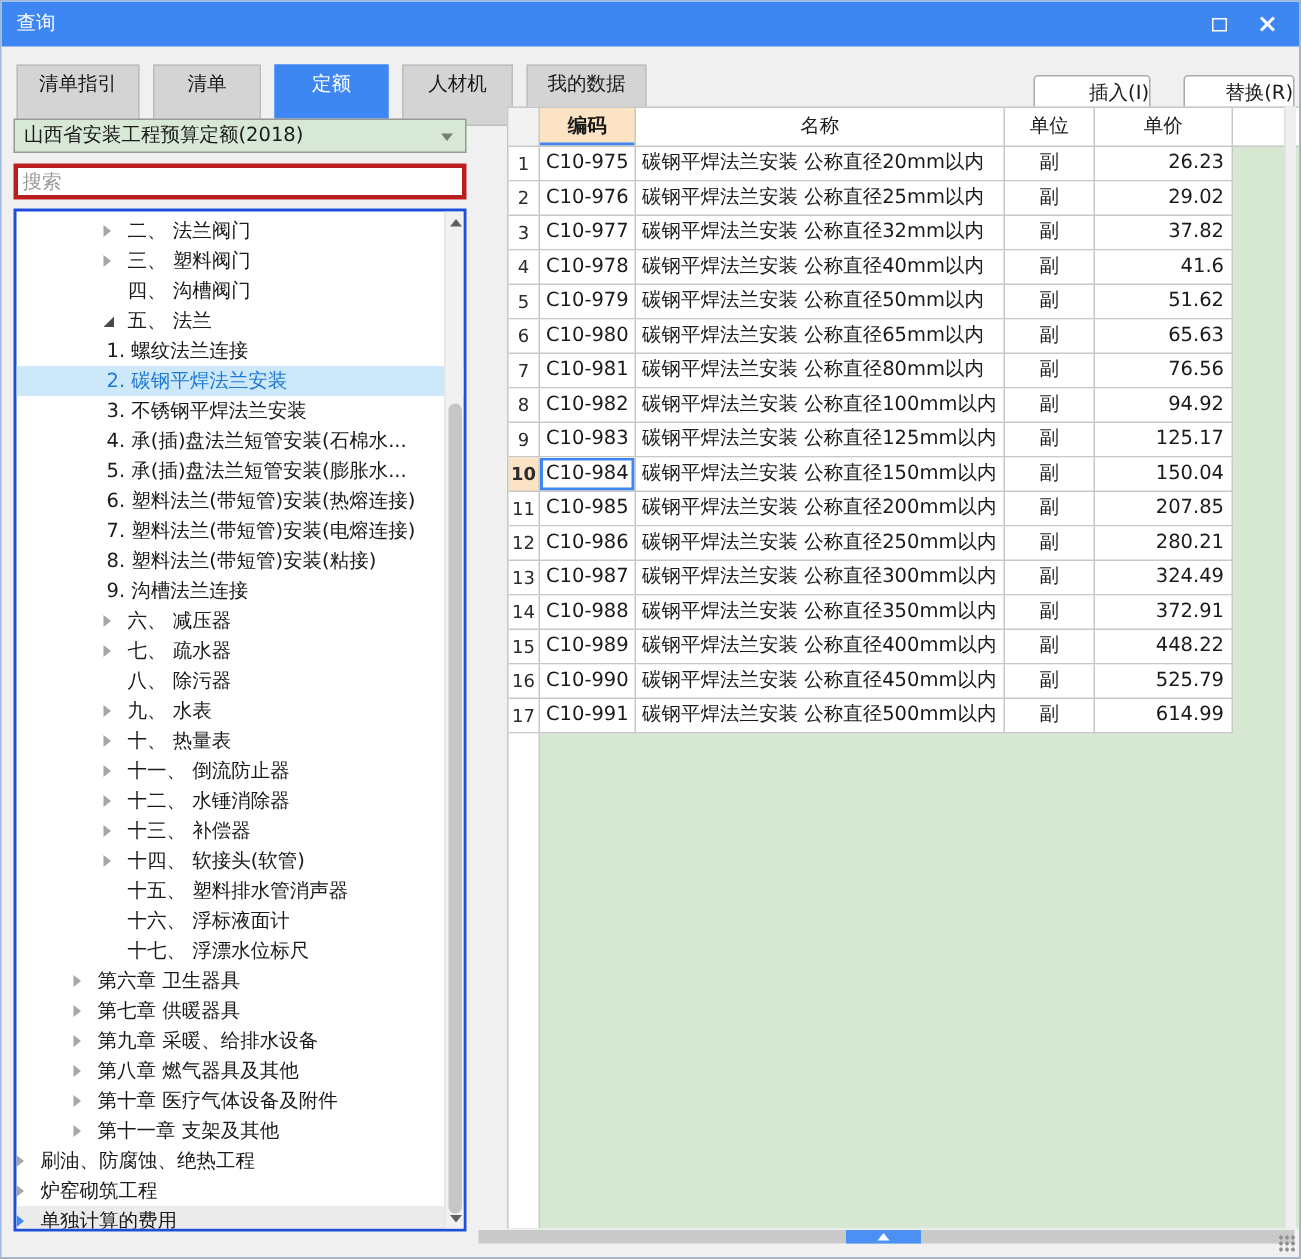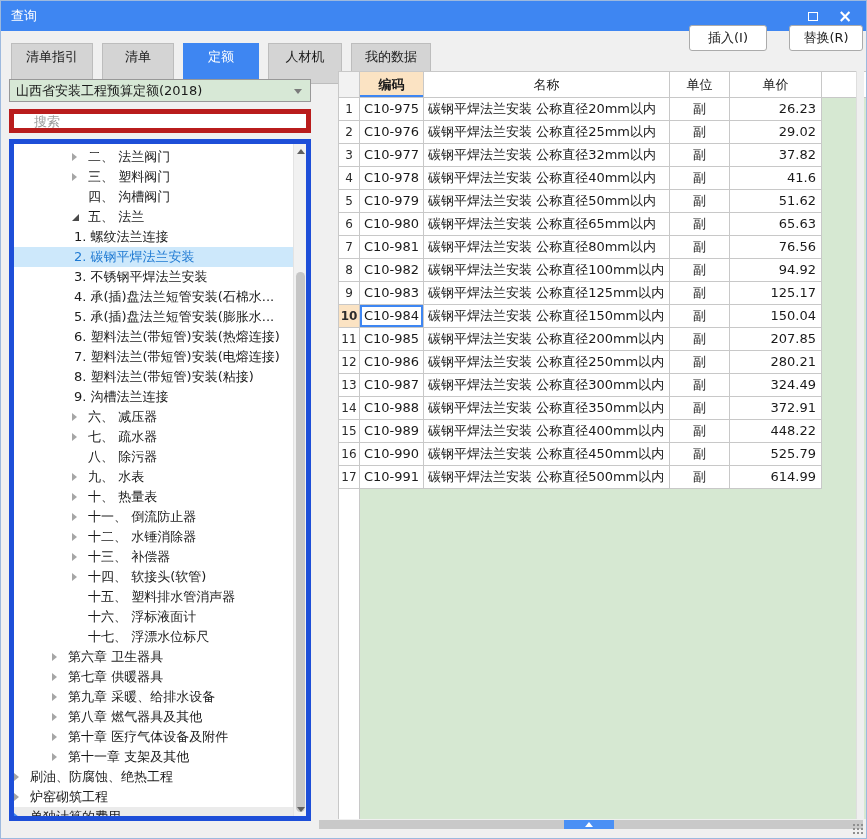--- a/index.html
+++ b/index.html
@@ -13,29 +13,29 @@
   .titlebar .title { position:absolute; left:10px; top:0; line-height:30px; color:#fff; font-size:13px; }
   .win-btn { position:absolute; top:0; width:30px; height:30px; display:flex; align-items:center; justify-content:center; cursor:default; }
   .win-btn.max { right:38px; }
   .win-btn.max .sq { width:10px; height:9px; border:1px solid #fff; display:block; }
   .win-btn.close { right:6px; color:#fff; font-size:17px; font-weight:bold; line-height:30px; }
   
   .tabs { position:absolute; left:10px; top:42px; display:flex; gap:9px; }
   .tab { height:41px; line-height:26px; text-align:center; background:#d4d4d4; border:1px solid #bdbdbd; color:#1a1a1a; cursor:default; }
   .tab.w1 { width:82px; } .tab.w2 { width:72px; } .tab.w3 { width:76px; } .tab.w4 { width:74px; } .tab.w5 { width:80px; }
   .tab.active { background:#3e86f2; border-color:#3e86f2; color:#fff; }
-  .act-btn { position:absolute; top:24px; height:26px; background:#fff; border:1px solid #ababab; border-radius:3px; text-align:center; line-height:24px; font-size:13px; cursor:default; }
+  .act-btn { position:absolute; top:49px; height:26px; background:#fff; border:1px solid #ababab; border-radius:3px; text-align:right; line-height:24px; font-size:13px; cursor:default; }
   .act-btn.insert { left:688px; width:78px; }
   .act-btn.replace { left:788px; width:74px; }
   
   .dropdown { position:absolute; left:8px; top:78px; width:302px; height:23px; background:#d7e8d6; border:1px solid #989898; line-height:21px; padding-left:6px; }
   .dropdown .dd-arrow { position:absolute; right:8px; top:9px; width:0; height:0; border-left:4px solid transparent; border-right:4px solid transparent; border-top:5px solid #7b7b7b; }
-  .search { position:absolute; left:8px; top:108px; width:302px; height:24px; border:5px solid #b91c1c; padding-left:20px; font-size:13px; font-family:inherit; outline:none; background:#fff; }
+  .search { position:absolute; left:8px; top:108px; width:302px; height:24px; border:3px solid #b91c1c; padding-left:3px; font-size:13px; font-family:inherit; outline:none; background:#fff; }
   .search::placeholder { color:#9a9a9a; }
-  .tree-box { position:absolute; left:8px; top:138px; width:302px; height:682px; background:#fff; border:5px solid #1d4ed8; overflow:hidden; }
+  .tree-box { position:absolute; left:8px; top:138px; width:302px; height:682px; background:#fff; border:2px solid #1d4ed8; overflow:hidden; }
   .tree-items { padding-top:3px; }
   .tree-item { height:20px; display:flex; align-items:center; white-space:nowrap; cursor:default; }
   .tree-item.lvl1 { padding-left:0; }
   .tree-item.lvl2 { padding-left:38px; }
   .tree-item.lvl3 { padding-left:58px; }
   .tree-item.lvl4 { padding-left:44px; }
   .tree-item.selected { background:#cde8fb; color:#1e79d2; }
   .tree-item.highlighted { background:#ebebeb; }
   .arrow-box { width:16px; display:inline-flex; align-items:center; flex:none; }
   .tri-collapsed { width:0; height:0; border-left:5px solid #a6a6a6; border-top:4px solid transparent; border-bottom:4px solid transparent; }

